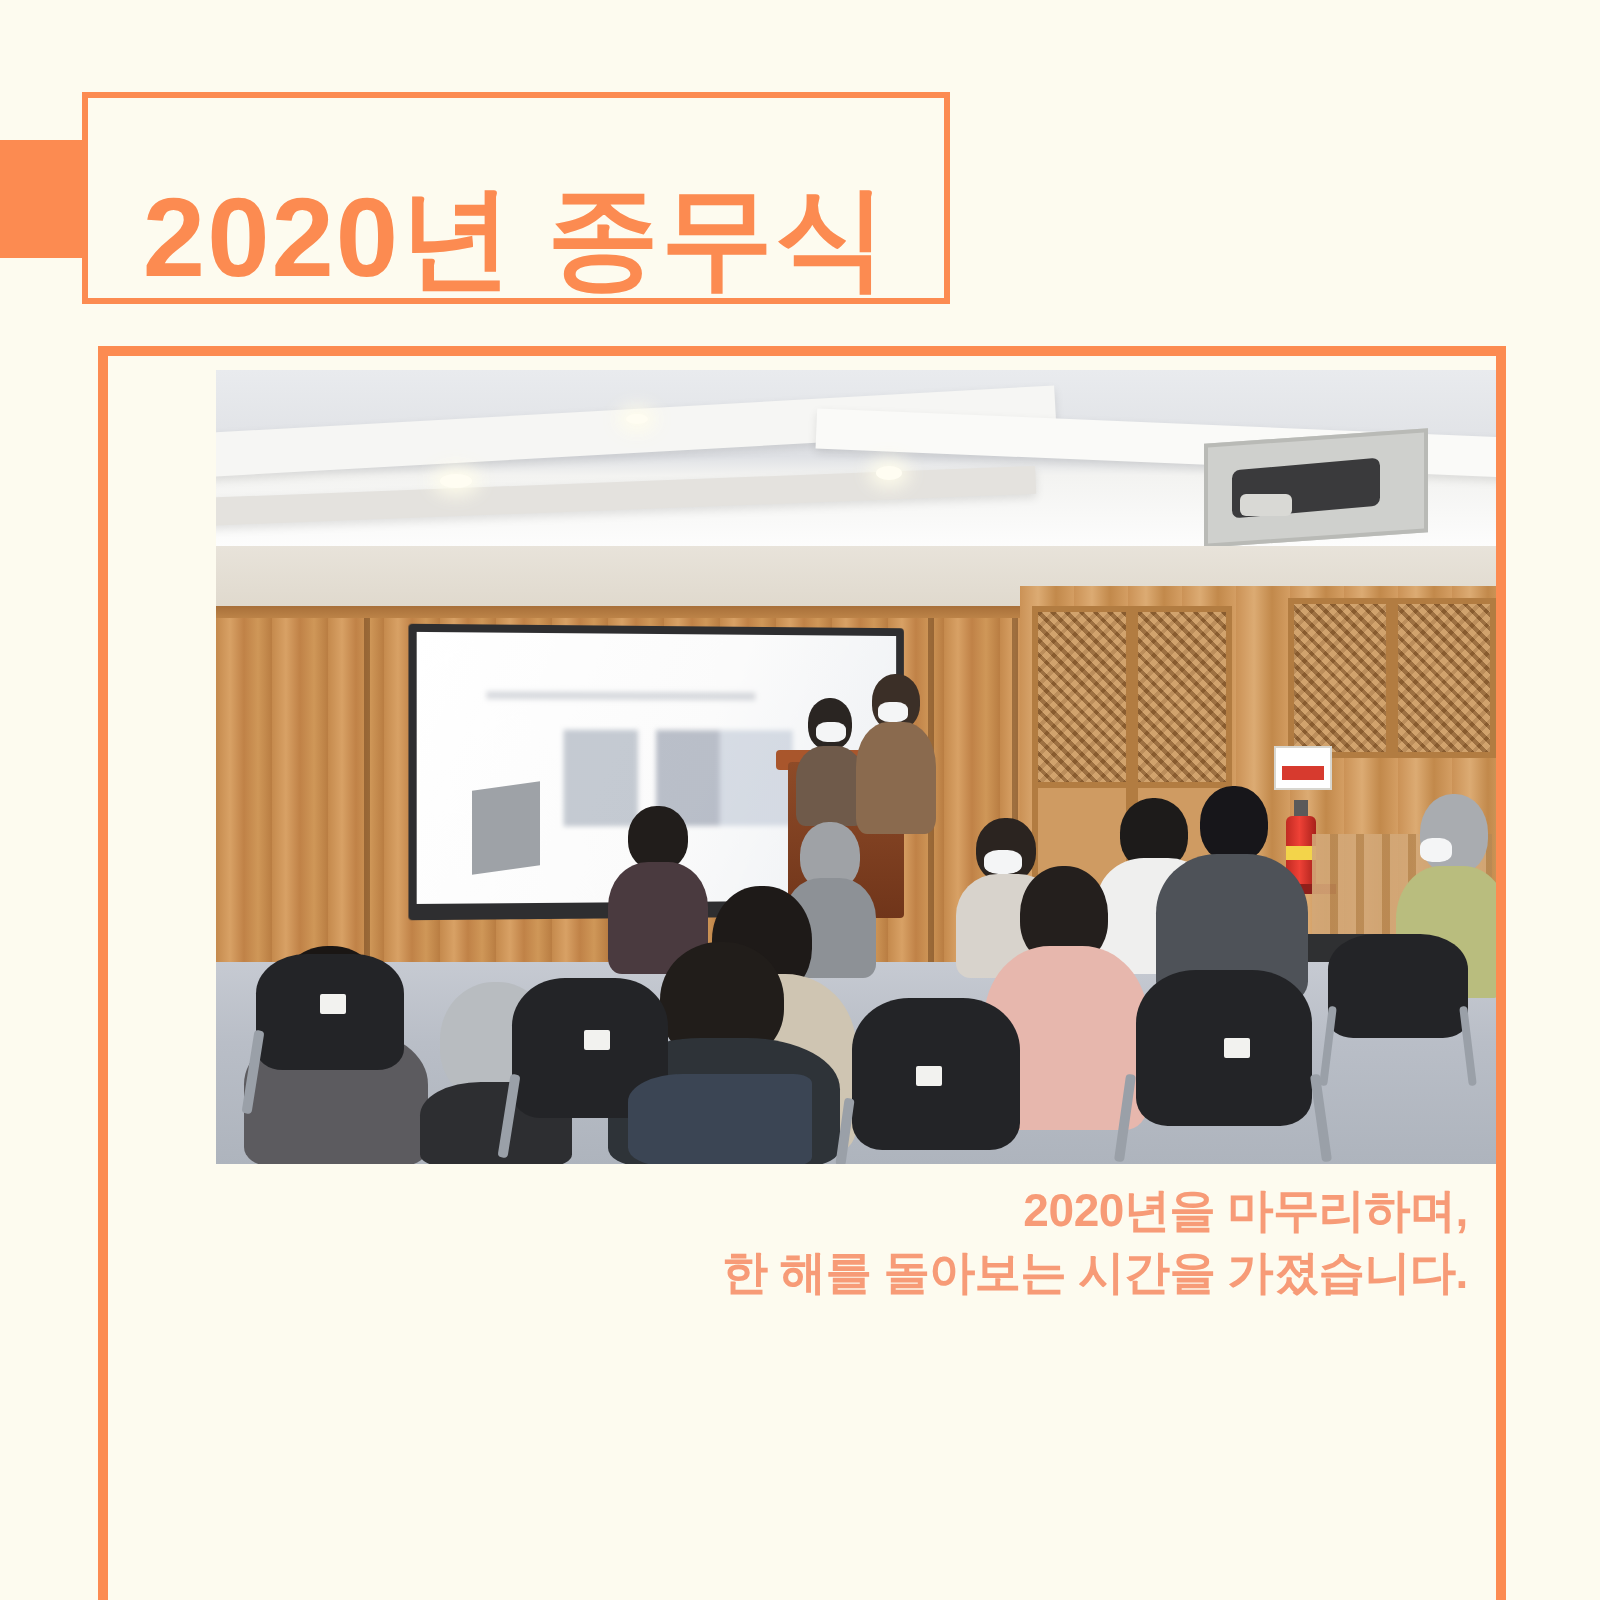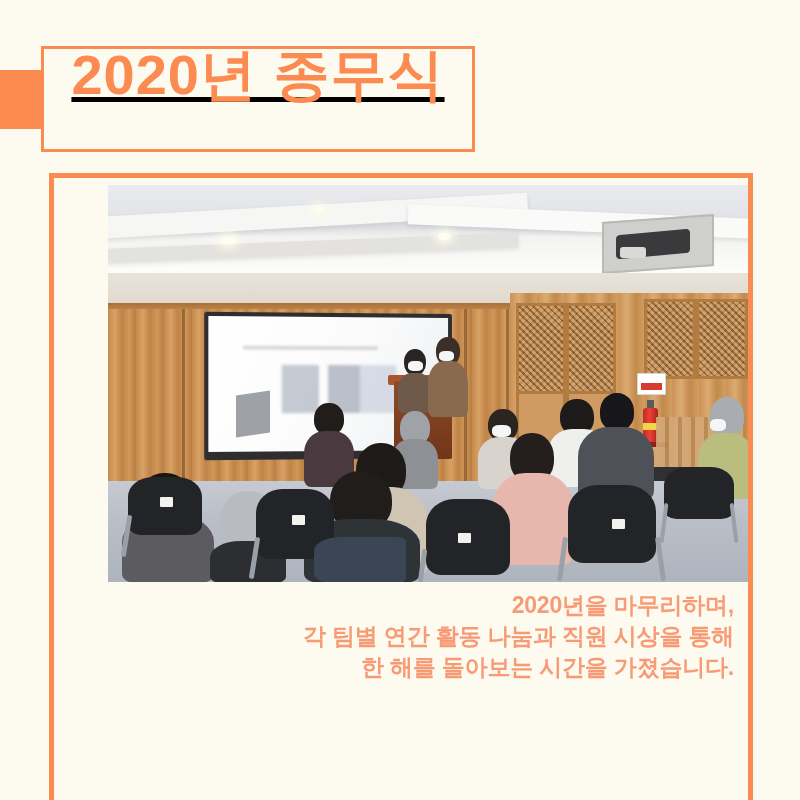--- a/index.html
+++ b/index.html
@@ -27,23 +27,22 @@
   .title-box {
     position: absolute;
     left: 41px;
     top: 46px;
     width: 434px;
     height: 106px;
     border: 3px solid #fc8b51;
     background: #fdfbef;
     box-sizing: border-box;
     display: flex;
-    align-items: flex-start;
+    align-items: flex-end;
     justify-content: center;
-    text-decoration: underline;
   }
   .title-text {
     color: #fc8b51;
     font-size: 56px;
     font-weight: bold;
     letter-spacing: 1px;
     line-height: 1;
     white-space: nowrap;
     transform: translateY(-2px);
   }
@@ -378,17 +377,16 @@
     <div class="chair" style="left:556px; top:282px; width:70px; height:52px;"></div>
     <div class="chair-leg" style="left:554px; top:318px; width:4px; height:40px; transform:rotate(7deg);"></div>
     <div class="chair-leg" style="left:624px; top:318px; width:4px; height:40px; transform:rotate(-7deg);"></div>
 
     <div class="body-shape" style="left:206px; top:352px; width:92px; height:46px; background:#3b4554; border-radius:30% 10% 10% 20%;"></div>
 
   </div>
 
   <div class="caption">
     <div>2020년을 마무리하며,</div>
-    <div>각 팀별 연간 활동 나눔과 직원 시상을 통해</div>
     <div>한 해를 돌아보는 시간을 가졌습니다.</div>
   </div>
 
 </div>
 
 </body></html>

